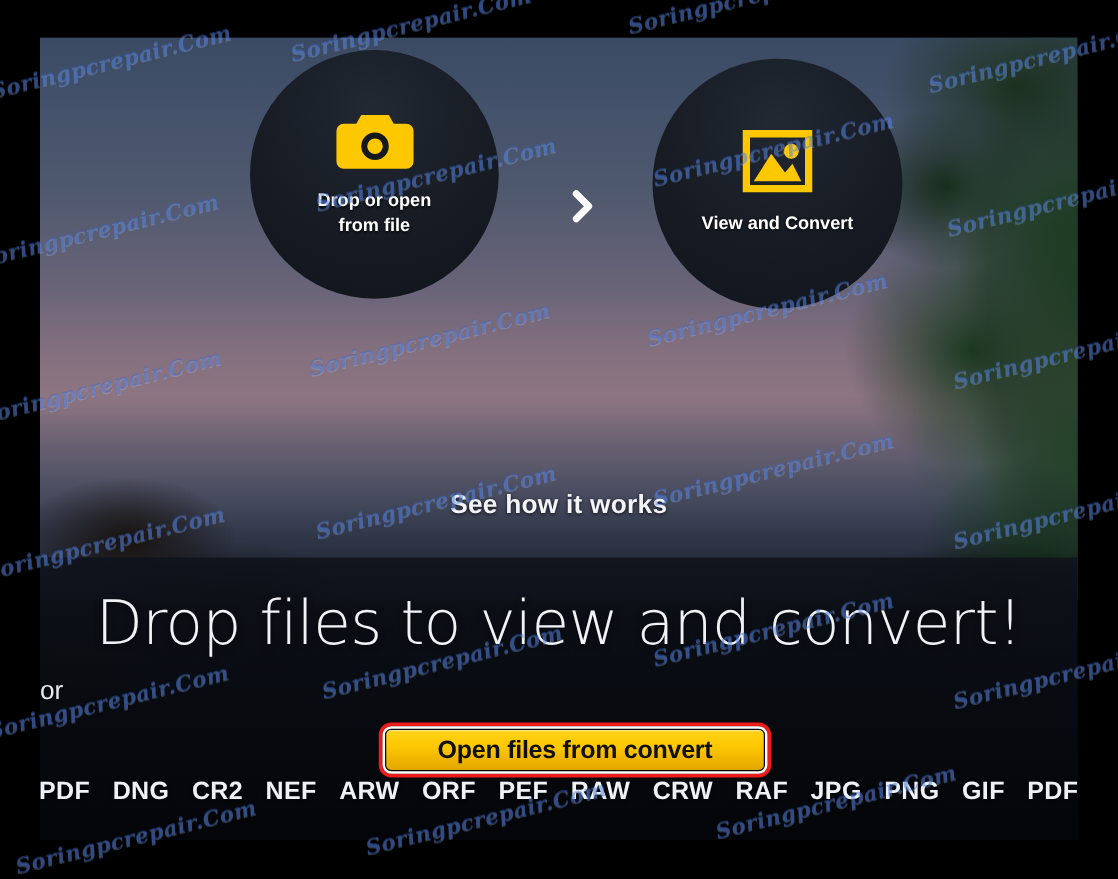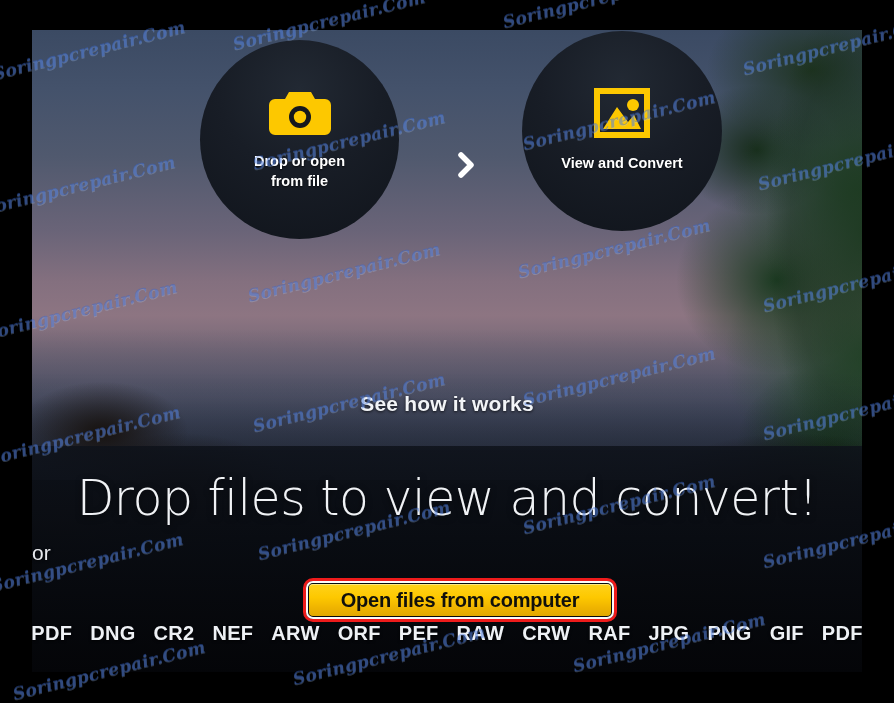--- a/index.html
+++ b/index.html
@@ -46,21 +46,21 @@
   .lower-overlay{position:absolute;left:0;top:416px;width:100%;height:226px;
        background:linear-gradient(to bottom, rgba(14,18,26,.86) 0%, rgba(9,12,18,.90) 40%, rgba(4,5,8,.96) 100%);}
 
   
   .hero{position:absolute;left:0;top:0;width:100%;height:416px;}
 
   .circle{position:absolute;border-radius:50%;
     background:radial-gradient(circle at 50% 25%, #222933 0%, #181d26 45%, #10141b 100%);
     display:flex;flex-direction:column;align-items:center;justify-content:center;}
   .circle-1{left:168px;top:10px;width:199px;height:199px;}
-  .circle-2{left:490px;top:1px;width:200px;height:200px;}
+  .circle-2{left:490px;top:17px;width:200px;height:200px;}
 
   .circle-icon{margin-bottom:16px;line-height:0;}
   .circle-label{color:#fff;font-size:14.5px;font-weight:700;text-align:center;line-height:1.32;
     text-shadow:0 1px 2px rgba(0,0,0,.7);}
 
   .chevron{position:absolute;left:417px;top:118px;width:34px;height:34px;}
 
   
   .monitor-wrap{position:absolute;left:352px;top:225px;width:146px;height:122px;}
   .video-label{position:absolute;left:0;top:362px;width:100%;text-align:center;
@@ -152,21 +152,21 @@
 
 
       <div class="video-label">See how it works</div>
     </div>
 
     <div class="lower">
       <div class="headline">Drop files to view and convert!</div>
       <div class="or-text">or</div>
     </div>
 
-    <button class="open-btn">Open files from computer</button>
+    <button class="open-btn">Open files from convert</button>
 
     <div class="annot">
       <div class="annot-inner"></div>
     </div>
 
     <div class="formats">
       <span class="fmt">PDF</span>
       <span class="fmt">DNG</span>
       <span class="fmt">CR2</span>
       <span class="fmt">NEF</span>

